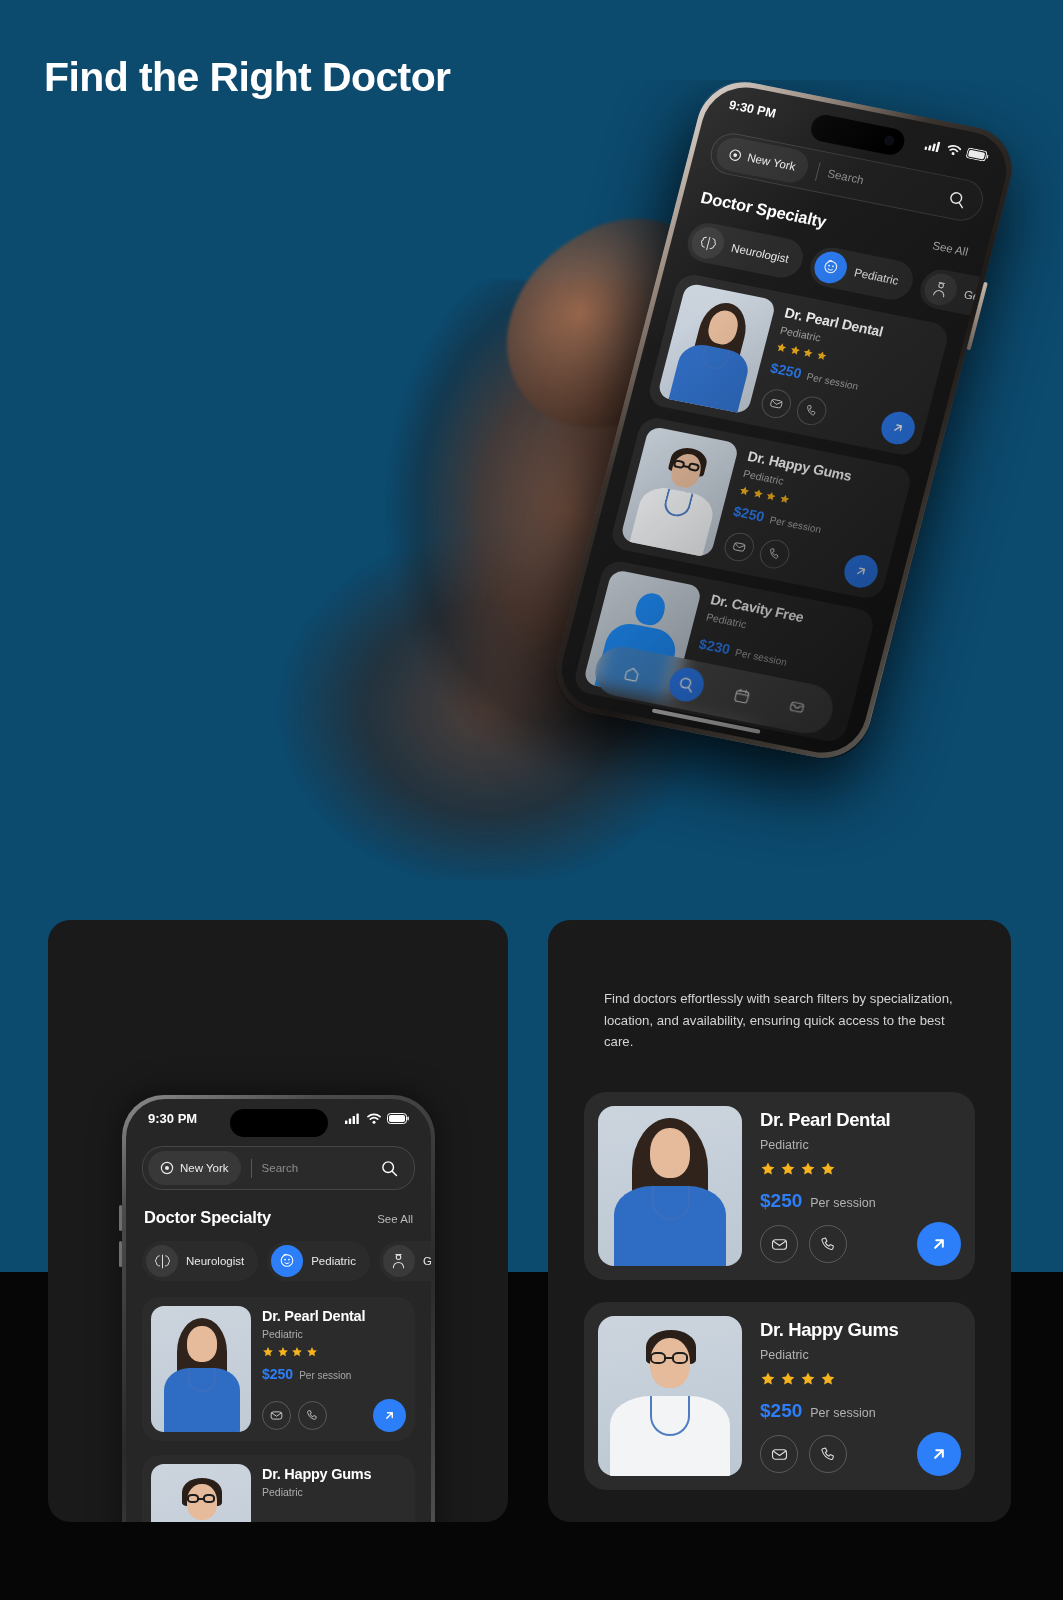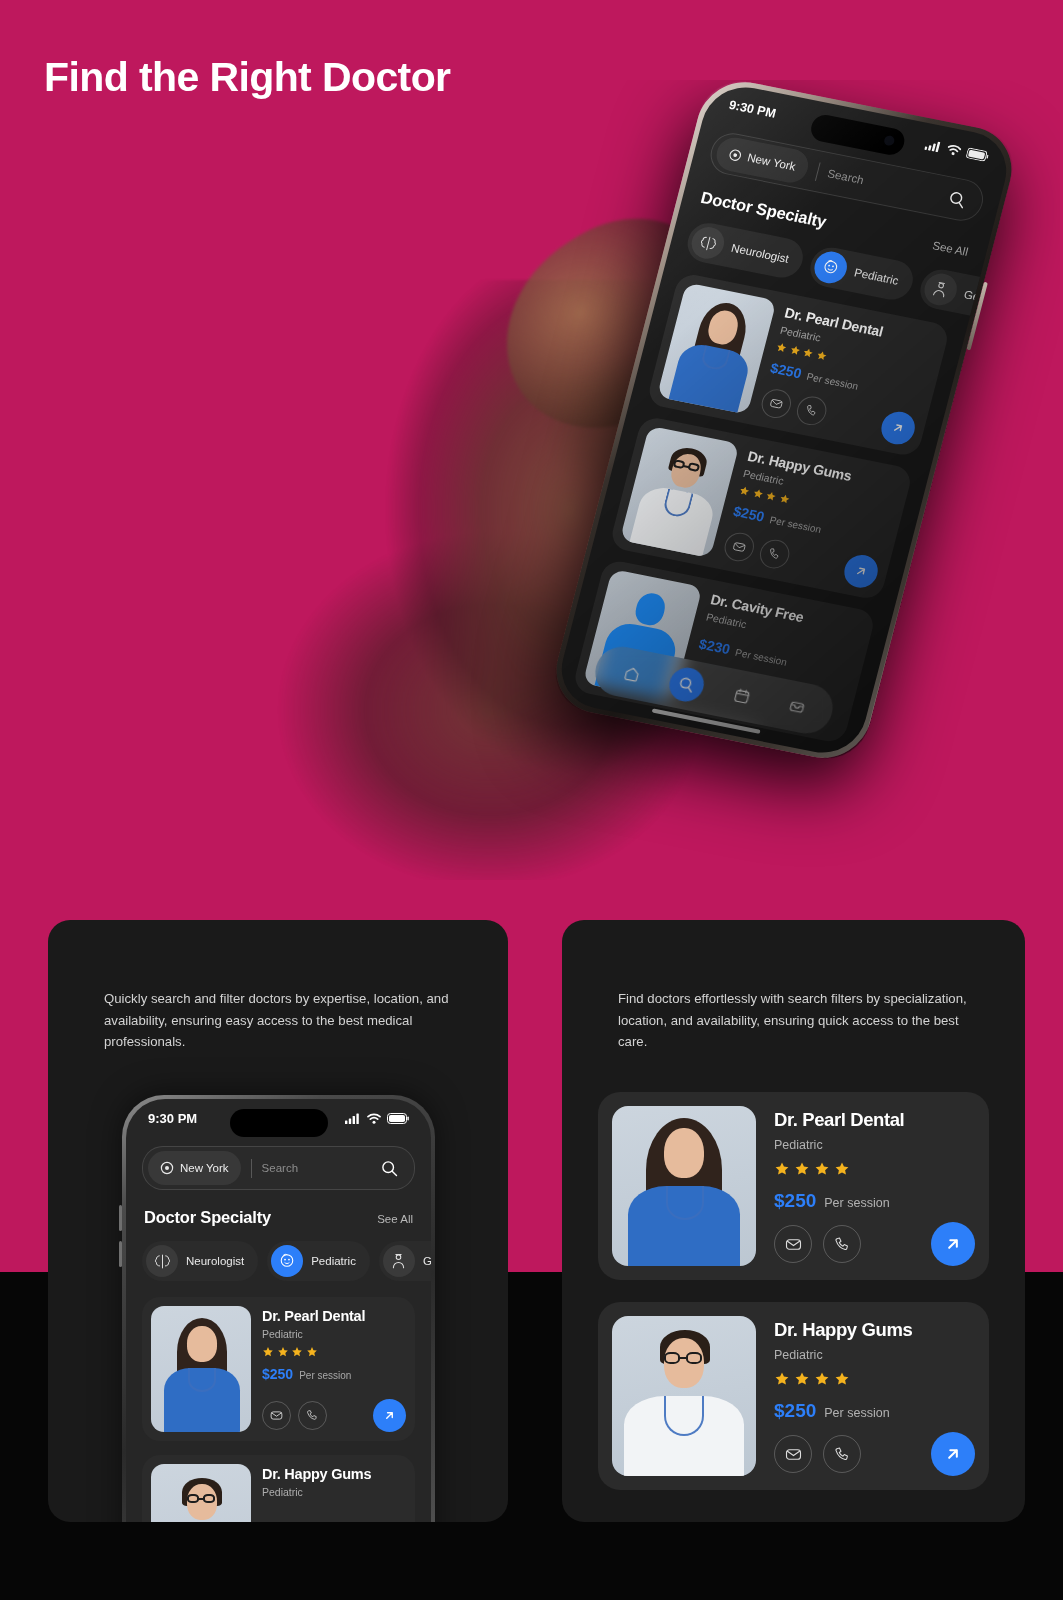--- a/index.html
+++ b/index.html
@@ -2,21 +2,21 @@
 <html><head>
 <meta charset="utf-8">
 <style>
   * { margin:0; padding:0; box-sizing:border-box; }
   html,body{
     width:1063px; height:1600px;
     background:#060606;
     font-family:"Liberation Sans", sans-serif;
     overflow:hidden;
   }
-  .page{ position:relative; width:1063px; height:1272px; background:#be185d; }
+  .page{ position:relative; width:1063px; height:1272px; background:#0c4a6e; }
 
   
   .hero{ position:absolute; left:44px; top:56px; width:520px; }
   .hero-title{
     font-size:41px; font-weight:700; color:#ffffff;
     letter-spacing:-0.6px; line-height:1.06;
   }
   .hero-sub{
     margin-top:18px; font-size:13.2px; line-height:1.62;
     color:#c9c9c9; letter-spacing:0.06px; max-width:452px;
@@ -149,21 +149,21 @@
     position:absolute; left:50%; transform:translateX(-50%); bottom:7px;
     width:110px; height:4px; border-radius:3px; background:rgba(255,255,255,0.75);
   }
 
   
   .panel{
     position:absolute; top:920px; height:602px;
     background:#1a1a1a; border-radius:22px; overflow:hidden;
   }
   .panel-left{ left:48px; width:460px; }
-  .panel-right{ left:562px; width:463px;border-radius:22px; }
+  .panel-right{ left:548px; width:463px;border-radius:22px; }
   .panel-text{
     position:absolute; top:68px; left:56px; right:40px;
     font-size:13.2px; line-height:1.63; color:#d3d3d3;
   }
   .panel-right .panel-text{ left:56px; right:44px; }
 
   
   .mini-phone{
     position:absolute; left:74px; top:175px; width:313px; height:470px;
     border-radius:42px 42px 0 0;
@@ -469,21 +469,20 @@
               </svg>
           </div>
         </div>
         <div class="homebar"></div>
       </div>
       <div class="sheen"></div>
     </div>
   </div>
 
   <div class="panel panel-left">
-    <div class="panel-text">Quickly search and filter doctors by expertise, location, and availability, ensuring easy access to the best medical professionals.</div>
 
     <div class="mini-phone">
       <div class="mini-btn" style="top:110px;height:26px;"></div>
       <div class="mini-btn" style="top:146px;height:26px;"></div>
       <div class="mini-screen">
 
         <div class="statusbar" style="padding:12px 22px 2px;">
           <div class="status-time" style="font-size:13px;">9:30 PM</div>
           <div class="status-icons">
             <svg width="16" height="11" viewBox="0 0 16 11">

